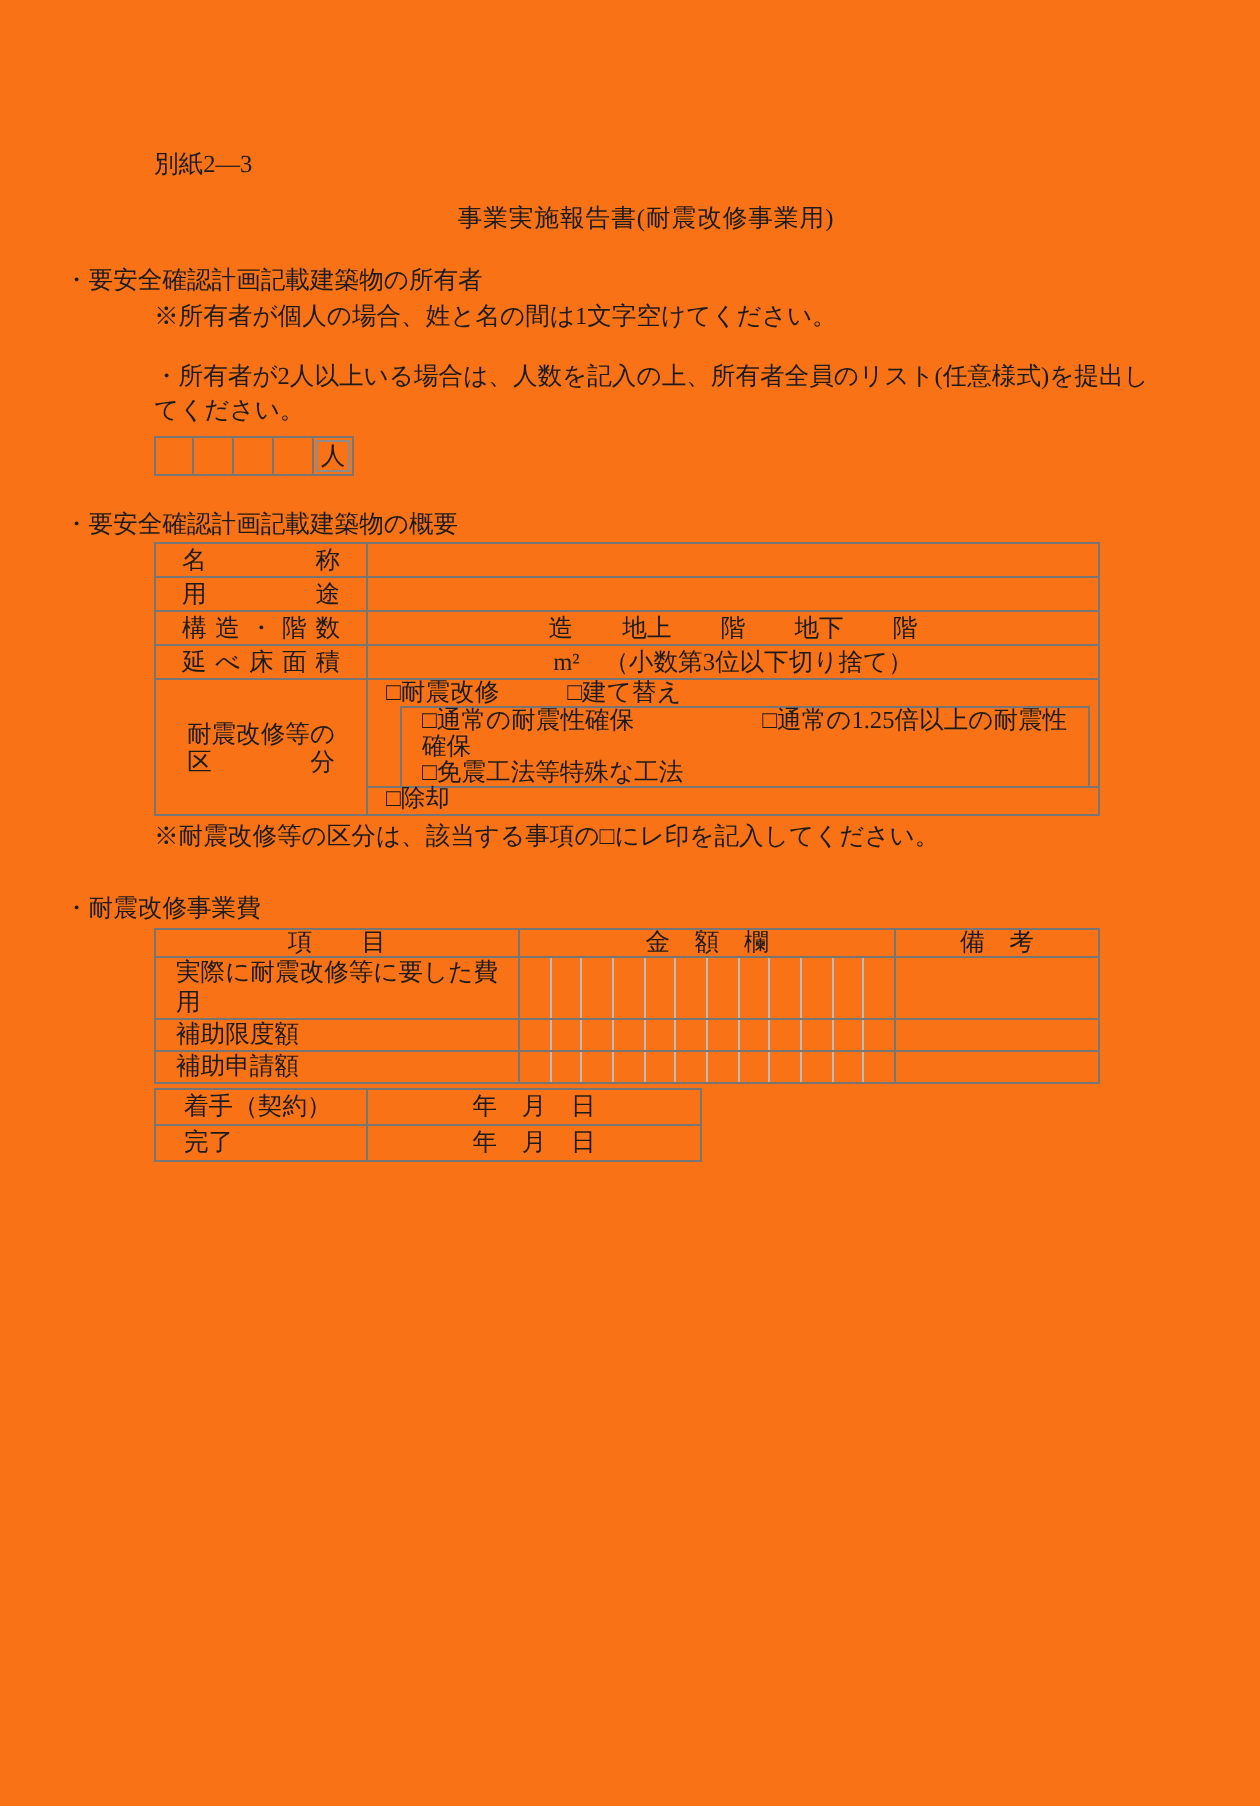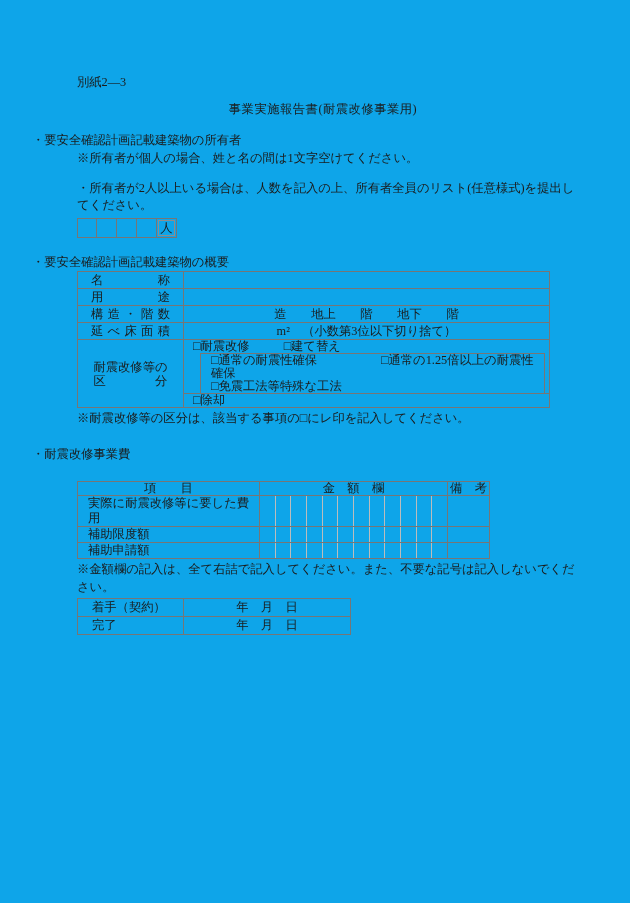--- a/index.html
+++ b/index.html
@@ -1,18 +1,18 @@
 <!DOCTYPE html>
 <html><head>
 <meta charset="utf-8">
 <style>
   html,body { margin:0; padding:0; background:#fcfcfc; }
   .page {
     position:relative; width:630px; height:903px; overflow:hidden;
-    background:#0ea5e9; color:#1b1b1b;
+    background:#f97316; color:#1b1b1b;
     font-family:"Liberation Serif","DejaVu Serif",serif;
     font-size:12.3px;
   }
   .attach { margin:0 0 0 77px; padding-top:74px; line-height:16px; }
   .title  { margin-top:11px; text-align:center; line-height:17px; letter-spacing:.5px;padding-left:16px; }
   .heading { margin-left:32px; line-height:16px; margin-bottom:1px; }
   .h1 { margin-top:14px; }
   .h2 { margin-top:16px; }
   .h3 { margin-top:20px; }
   .h4 { margin-top:17px; }
@@ -38,26 +38,26 @@
   .t-overview { width:473px; margin-top:1px; }
   .t-overview td { height:16px; line-height:16px; }
   .jlabel { text-align:justify; text-align-last:justify; padding:0 13px; }
   .t-overview .val { text-align:center; }
   .kubun-lab { text-align:center; vertical-align:middle; }
   .kubun-lab div { line-height:14px; }
   .kubun-cell { vertical-align:top; height:auto; }
   .kline1 { line-height:13px; padding-left:9px; }
   .kbox { margin-left:16px; margin-right:4px; border:1px solid #767676; border-bottom:none; }
   .kbox div { line-height:13px; padding-left:10px; }
-  .kline4 { border-top:1px solid #767676; line-height:13px; padding-left:9px; }
+  .kline4 { border-top:1px solid #767676; line-height:13px; padding-left:9px;font-family:Liberation Mono, monospace; }
   .g1 { margin-left:34px; }
   .g2 { margin-left:64px; }
 
   
-  .t-cost { width:413px; margin-top:19px; }
+  .t-cost { width:473px; margin-top:2px; }
   .t-cost td { height:15px; line-height:15px; }
   .t-cost .hrow td { height:13px; line-height:13px; text-align:center; }
   .item-cell { padding-left:10px; }
   .money-cell { padding:0; }
   .mrow { display:flex; height:100%; }
   .mcell { flex:1 1 auto; border-left:1px solid #bcbcbc; }
   .mcell:first-child { border-left:none; }
 
   
   .t-period { width:274px; margin-top:2px; }
@@ -210,24 +210,20 @@
               <span class="mcell"></span>
               <span class="mcell"></span>
               <span class="mcell"></span>
             </div>
       </td>
       <td></td>
     </tr>
   </tbody>
     </table>
 
-  <div class="note note3">
-    <div>※金額欄の記入は、全て右詰で記入してください。また、不要な記号は記入しないでくだ</div>
-    <div>さい。</div>
-  </div>
 
 
   <table class="t-period">
     <colgroup>
         <col style="width:106px">
         <col>
       </colgroup>
     <tbody>
         <tr>
       <td class="lab">着手（契約）</td>

